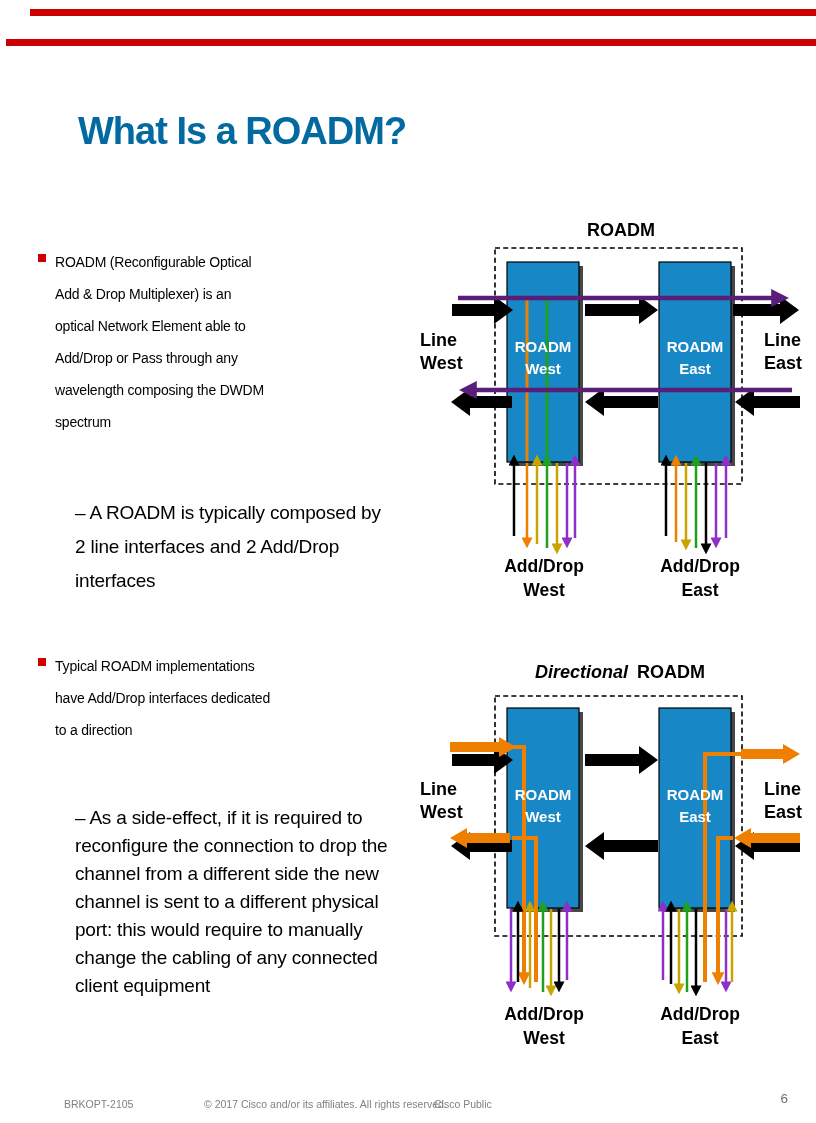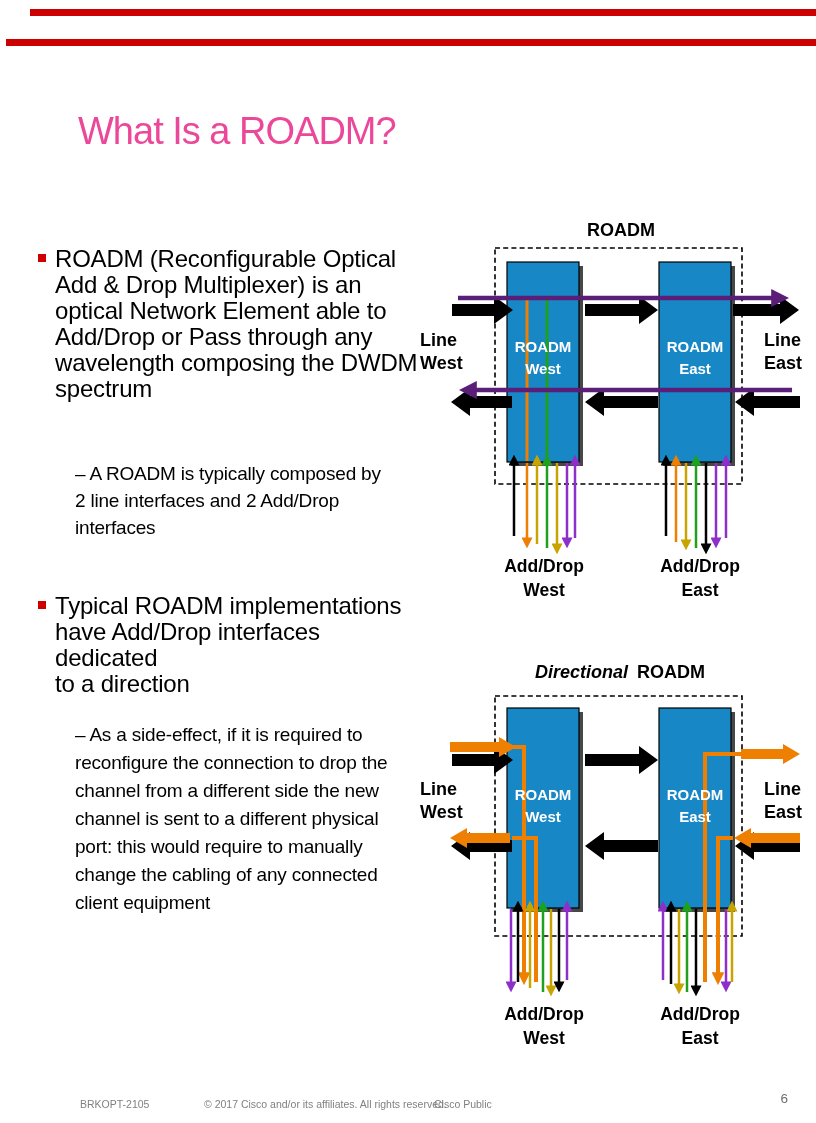--- a/index.html
+++ b/index.html
@@ -2,50 +2,50 @@
 <html style="--accent_red: #CC0000; --node_blue: #1787C5; --express_purple: #5B1E78; --wl_purple: #8E2FC9; --wl_orange: #EE7F00; --wl_gold: #C8A400; --wl_green: #1FA11F; --wl_black: #000000;"><head>
 <meta charset="utf-8">
 <style>
   *{margin:0;padding:0;box-sizing:border-box}
   html,body{background:#fff}
   .slide{position:relative;width:816px;height:1123px;background:#fff;overflow:hidden;
          font-family:"Liberation Sans",sans-serif;color:#000}
   .bar{position:absolute;background:var(--accent_red,#c00)}
   .bar1{left:30px;top:9px;width:786px;height:7px}
   .bar2{left:6px;top:39px;width:810px;height:7px}
-  .title{position:absolute;left:78px;top:110px;font-size:38px;font-weight:400;
-         color:#ec4899;letter-spacing:-1px}
+  .title{position:absolute;left:78px;top:110px;font-size:38px;font-weight:700;
+         color:#0369a1;letter-spacing:-1px}
   .content{position:absolute;left:38px;top:246px;width:388px}
   .bullet-row{display:flex;gap:9px}
   .marker{flex:0 0 auto;width:8px;height:8px;background:var(--accent_red,#c00);margin-top:8px}
-  .bullet-text{font-size:24px;line-height:26px;white-space:pre-line;letter-spacing:-.2px}
-  .sub-text{margin-left:37px;font-size:19px;line-height:27px;white-space:pre-line;letter-spacing:-.2px}
+  .bullet-text{font-size:14px;line-height:32px;white-space:pre-line;letter-spacing:-.2px}
+  .sub-text{margin-left:37px;font-size:19px;line-height:34px;white-space:pre-line;letter-spacing:-.2px}
   .s1{margin-top:58px}
   .r2{margin-top:52px}
-  .s2{margin-top:24px;line-height:28px}
+  .s2{margin-top:58px;line-height:28px}
   .diag{position:absolute}
   .d1{left:410px;top:210px}
   .d2{left:410px;top:650px}
   svg text{font-family:"Liberation Sans",sans-serif}
   .dt{font-size:18px;font-weight:700;text-anchor:middle;fill:#000}
   .it{font-style:italic}
   .nt{font-size:15px;font-weight:700;text-anchor:middle;fill:#fff}
   .lt{font-size:18px;font-weight:700;fill:#000}
   .at{font-size:17.5px;font-weight:700;text-anchor:middle;fill:#000}
   .dashed{fill:none;stroke:#000;stroke-width:1.6;stroke-dasharray:5 3.2}
   .shadow{fill:#474747}
   .node{fill:var(--node_blue,#1787c5);stroke:#000;stroke-width:1.2}
   .blk{fill:#000}
   .org{fill:var(--wl_orange,#ee7f00)}
   .express{stroke:var(--express_purple,#5b1e78);stroke-width:4.5;fill:none}
   .wl{stroke-width:2.5;fill:none}
   .w3{stroke-width:3;fill:none}
   .opath{stroke:var(--wl_orange,#ee7f00);stroke-width:4;fill:none}
   .footer{position:absolute;top:1098px;left:0;width:100%;font-size:10.5px;color:#818181}
-  .f-id{position:absolute;left:80px}
+  .f-id{position:absolute;left:64px}
   .f-copy{position:absolute;left:204px}
   .f-class{position:absolute;left:434px}
   .pagenum{position:absolute;top:1091px;right:28px;font-size:13.5px;color:#6e6e6e}
 </style>
 </head>
 <body>
 
 <div class="slide">
 
   <div class="bar bar1"></div>

